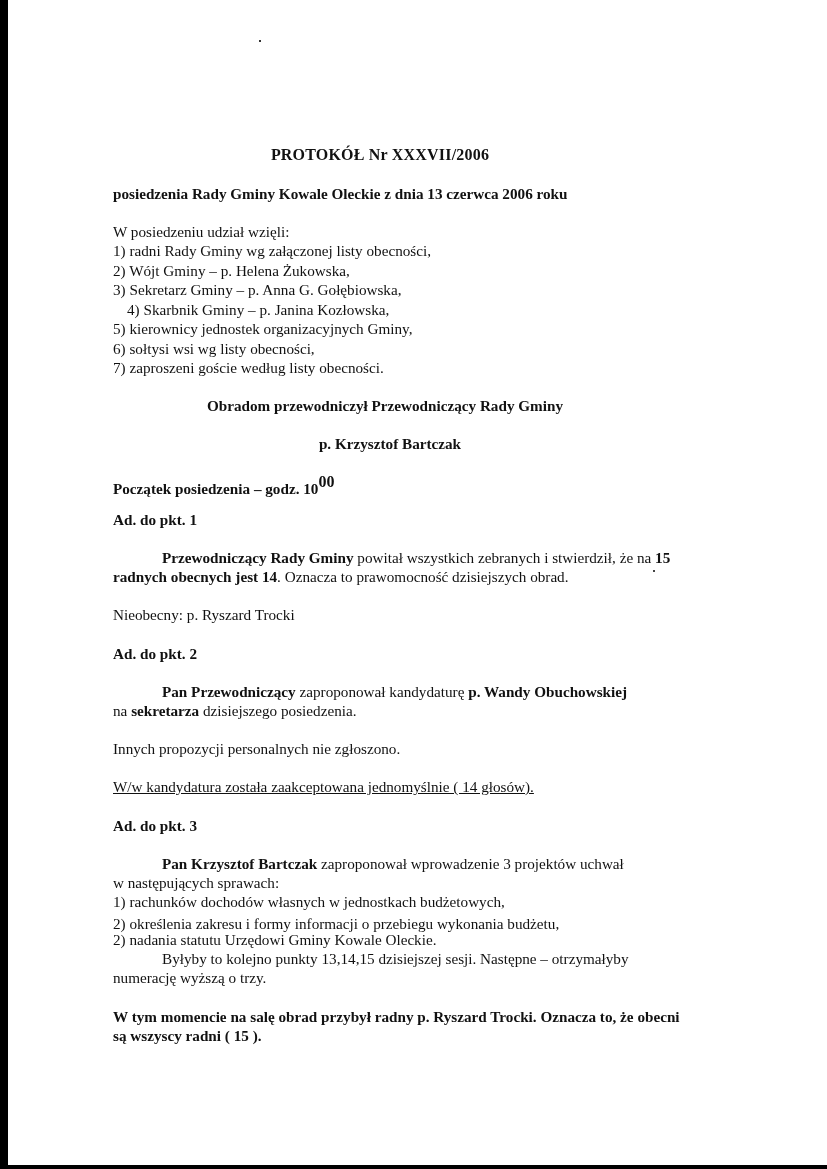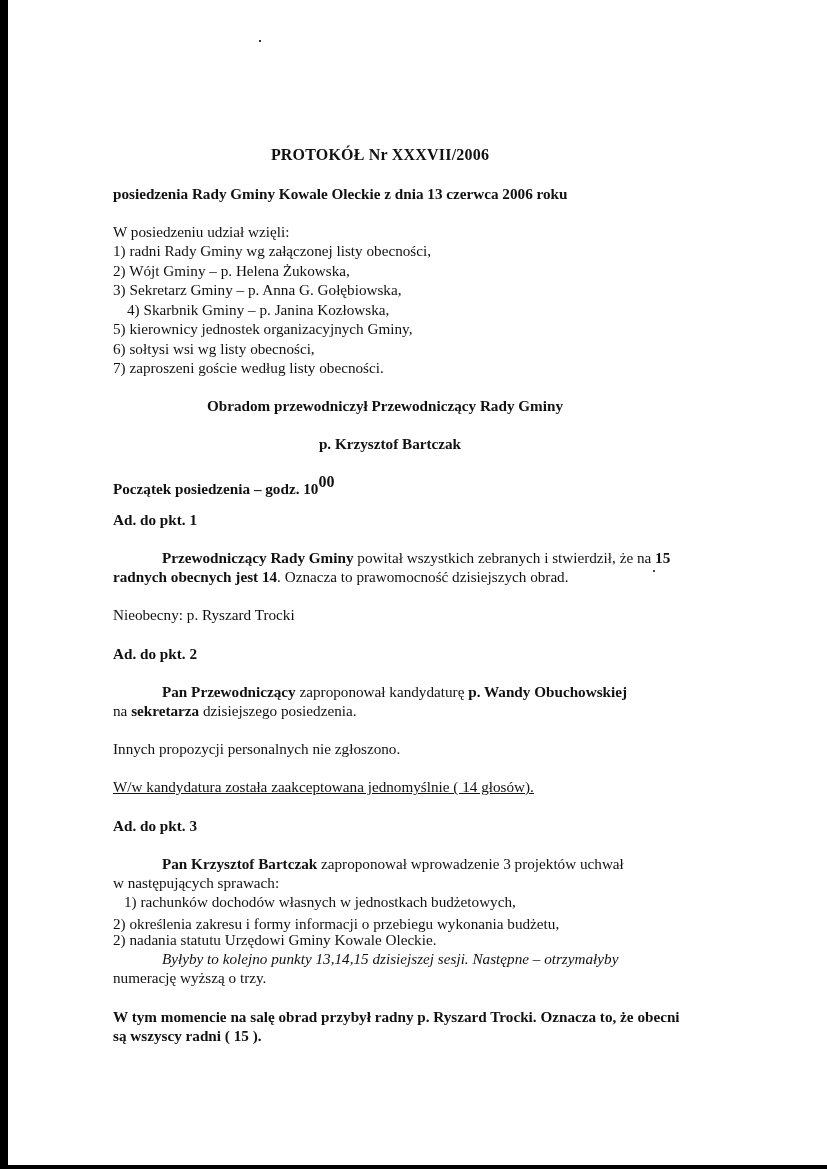--- a/index.html
+++ b/index.html
@@ -53,20 +53,20 @@
 
 <div class="line b" style="top:644px;">Ad. do pkt. 2</div>
 <div class="line indent" style="top:682px;"><span class="b">Pan Przewodniczący</span><span> zaproponował kandydaturę </span><span class="b">p. Wandy Obuchowskiej</span></div>
 <div class="line" style="top:701px;"><span>na </span><span class="b">sekretarza</span><span> dzisiejszego posiedzenia.</span></div>
 <div class="line" style="top:739px;">Innych propozycji personalnych nie zgłoszono.</div>
 <div class="line u" style="top:777px;">W/w kandydatura została zaakceptowana jednomyślnie ( 14 głosów).</div>
 
 <div class="line b" style="top:816px;">Ad. do pkt. 3</div>
 <div class="line indent" style="top:854px;"><span class="b">Pan Krzysztof Bartczak</span><span> zaproponował wprowadzenie 3 projektów uchwał</span></div>
 <div class="line" style="top:873px;">w następujących sprawach:</div>
-<div class="line" style="top:892px;margin-left:11px;">1) rachunków dochodów własnych w jednostkach budżetowych,</div>
+<div class="line" style="top:892px;">1) rachunków dochodów własnych w jednostkach budżetowych,</div>
 <div class="line" style="top:914px;text-align:center;">2) określenia zakresu i formy informacji o przebiegu wykonania budżetu,</div>
 <div class="line" style="top:930px;">2) nadania statutu Urzędowi Gminy Kowale Oleckie.</div>
-<div class="line indent" style="top:949px;font-style:italic;">Byłyby to kolejno punkty 13,14,15 dzisiejszej sesji. Następne – otrzymałyby</div>
+<div class="line indent" style="top:949px;">Byłyby to kolejno punkty 13,14,15 dzisiejszej sesji. Następne – otrzymałyby</div>
 <div class="line" style="top:968px;">numerację wyższą o trzy.</div>
 
 <div class="line b" style="top:1007px;">W tym momencie na salę obrad przybył radny p. Ryszard Trocki. Oznacza to, że obecni</div>
 <div class="line b" style="top:1026px;">są wszyscy radni ( 15 ).</div>
 
 </body></html>

